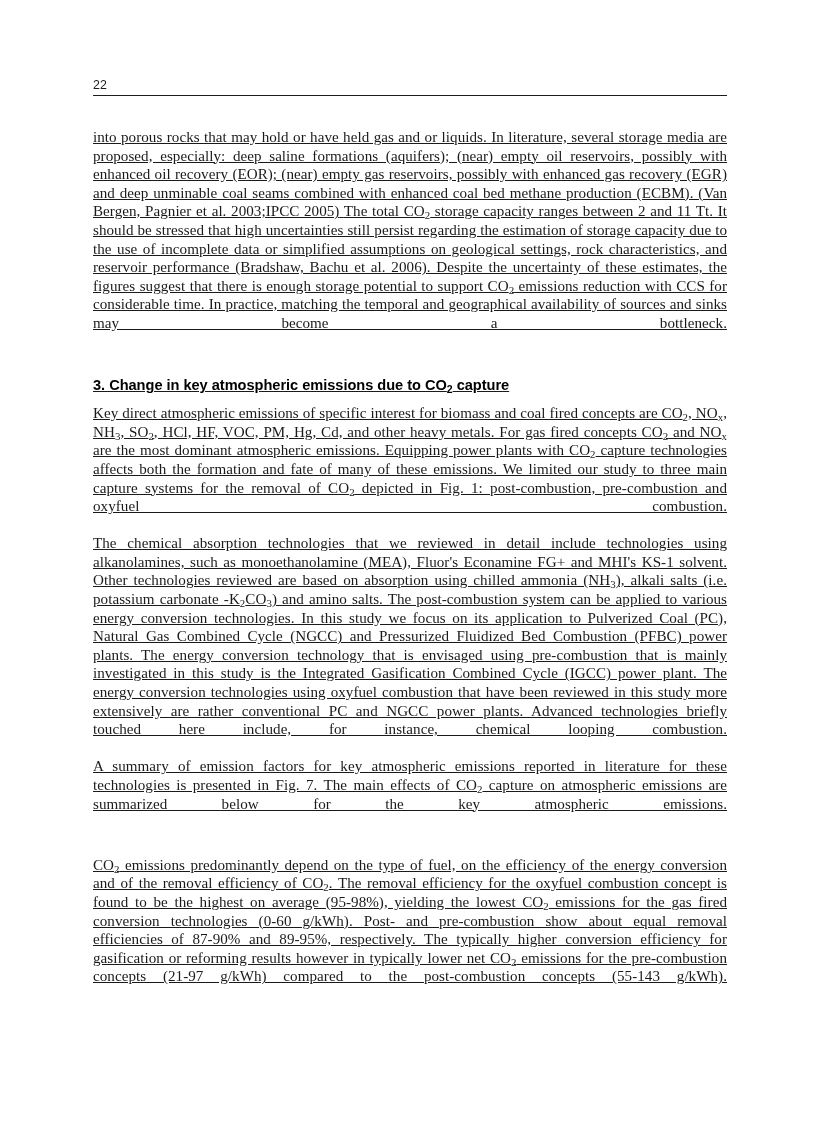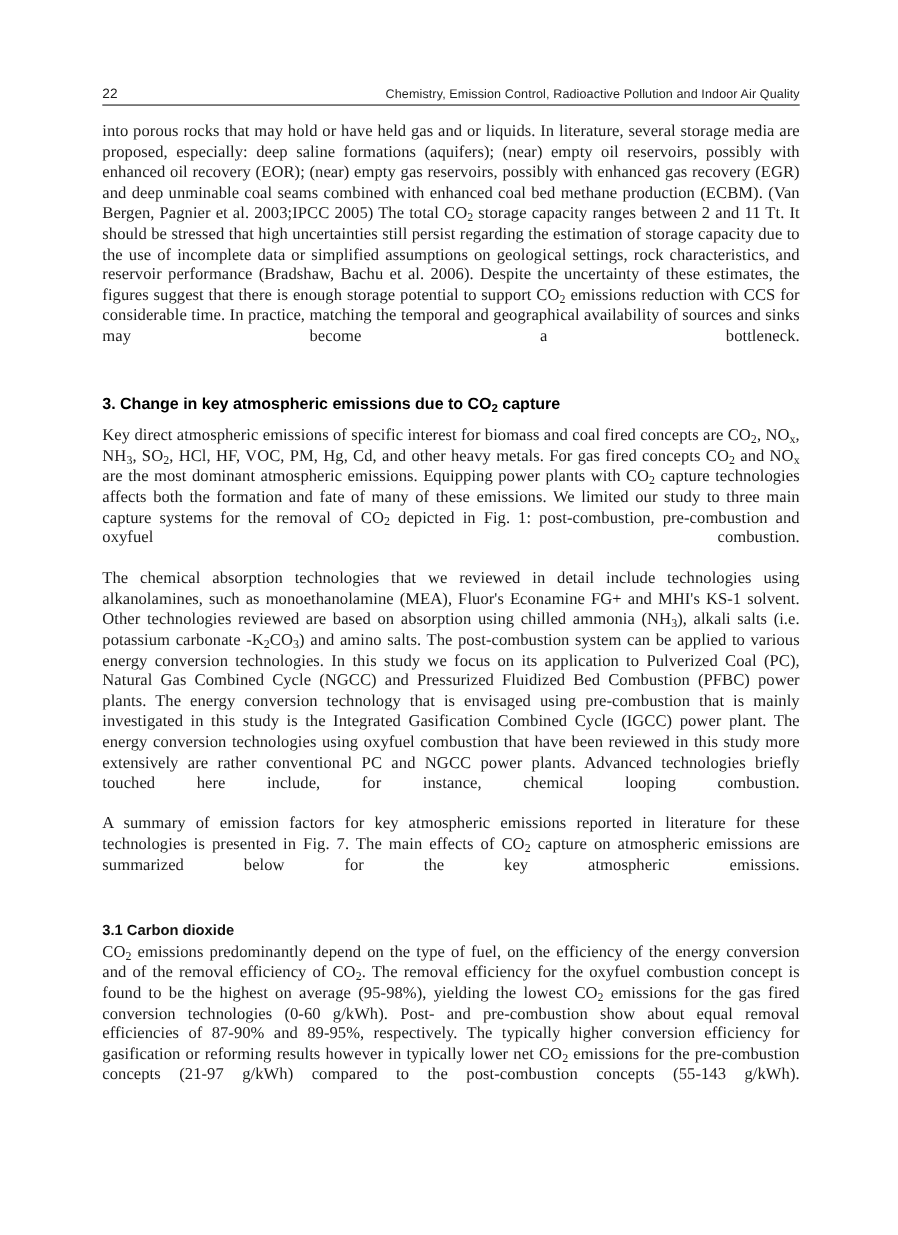--- a/index.html
+++ b/index.html
@@ -43,21 +43,22 @@
   }
   .runhead .folio {
     font-size: 12.4px;
   }
   .runhead .booktitle {
     font-size: 11.4px;
     white-space: nowrap;
   }
   
   .body {
-    margin-top: 15px;
+    margin-top: 32px;
+    text-decoration: underline;
   }
   p.para {
     margin: 0;
     text-align: justify;
     text-justify: inter-word;
     font-size: 15.1px;
     line-height: 18.6px;
     letter-spacing: 0.003em;
     word-spacing: 0.004em;
     hyphens: none;
@@ -99,42 +100,40 @@
   }
 </style>
 </head>
 <body>
 
 <div class="page">
   <div class="content">
 
     <div class="runhead">
       <span class="folio">22</span>
-      <span class="booktitle">Chemistry, Emission Control, Radioactive Pollution and Indoor Air Quality</span>
     </div>
 
     <div class="body">
 
       <p class="para"><span>into porous rocks that may hold or have held gas and or liquids. In literature, several storage media are proposed, especially: deep saline formations (aquifers); (near) empty oil reservoirs, possibly with enhanced oil recovery (EOR); (near) empty gas reservoirs, possibly with enhanced gas recovery (EGR) and deep unminable coal seams combined with enhanced coal bed methane production (ECBM). (Van Bergen, Pagnier et al. 2003;IPCC 2005)</span> <span>The total CO</span><sub>2</sub><span> storage capacity ranges between 2 and 11 Tt. It should be stressed that high uncertainties still persist regarding the estimation of storage capacity due to the use of incomplete data or simplified assumptions on geological settings, rock characteristics, and reservoir performance (Bradshaw, Bachu et al. 2006). Despite the uncertainty of these estimates, the figures suggest that there is enough storage potential to support CO</span><sub>2</sub><span> emissions reduction with CCS for considerable time. In practice, matching the temporal and geographical availability of sources and sinks may become a bottleneck.</span></p>
 
       <div class="space-before-sec"></div>
 
       <h2 class="sec"><span>3. Change in key atmospheric emissions due to CO</span><sub>2</sub><span> capture</span></h2>
 
       <div class="space-after-sec"></div>
 
       <p class="para"><span>Key direct atmospheric emissions of specific interest for biomass and coal fired concepts are CO</span><sub>2</sub><span>, NO</span><sub>x</sub><span>, NH</span><sub>3</sub><span>, SO</span><sub>2</sub><span>, HCl, HF, VOC, PM, Hg, Cd, and other heavy metals. For gas fired concepts CO</span><sub>2</sub><span> and NO</span><sub>x</sub><span> are the most dominant atmospheric emissions. Equipping power plants with CO</span><sub>2</sub><span> capture technologies affects both the formation and fate of many of these emissions. We limited our study to three main capture systems for the removal of CO</span><sub>2</sub><span> depicted in Fig. 1: post-combustion, pre-combustion and oxyfuel combustion.</span></p>
 
       <p class="para"><span>The chemical absorption technologies that we reviewed in detail include technologies using alkanolamines, such as monoethanolamine (MEA), Fluor's Econamine FG+ and MHI's KS-1 solvent. Other technologies reviewed are based on absorption using chilled ammonia (NH</span><sub>3</sub><span>), alkali salts (i.e. potassium carbonate -K</span><sub>2</sub><span>CO</span><sub>3</sub><span>) and amino salts. The post-combustion system can be applied to various energy conversion technologies. In this study we focus on its application to Pulverized Coal (PC), Natural Gas Combined Cycle (NGCC) and Pressurized Fluidized Bed Combustion (PFBC) power plants. The energy conversion technology that is envisaged using pre-combustion that is mainly investigated in this study is the Integrated Gasification Combined Cycle (IGCC) power plant. The energy conversion technologies using oxyfuel combustion that have been reviewed in this study more extensively are rather conventional PC and NGCC power plants. Advanced technologies briefly touched here include, for instance, chemical looping combustion.</span></p>
 
       <p class="para"><span>A summary of emission factors for key atmospheric emissions reported in literature for these technologies is presented in Fig. 7. The main effects of CO</span><sub>2</sub><span> capture on atmospheric emissions are summarized below for the key atmospheric emissions.</span></p>
 
       <div class="space-before-sub"></div>
 
-      <h3 class="subsec">3.1 Carbon dioxide</h3>
 
       <div class="space-after-sub"></div>
 
       <p class="para"><span>CO</span><sub>2</sub><span> emissions predominantly depend on the type of fuel, on the efficiency of the energy conversion and of the removal efficiency of CO</span><sub>2</sub><span>. The removal efficiency for the oxyfuel combustion concept is found to be the highest on average (95-98%), yielding the lowest CO</span><sub>2</sub><span> emissions for the gas fired conversion technologies (0-60 g/kWh). Post- and pre-combustion show about equal removal efficiencies of 87-90% and 89-95%, respectively. The typically higher conversion efficiency for gasification or reforming results however in typically lower net CO</span><sub>2</sub><span> emissions for the pre-combustion concepts (21-97 g/kWh) compared to the post-combustion concepts (55-143 g/kWh).</span></p>
 
     </div>
   </div>
 </div>
 
 </body></html>

